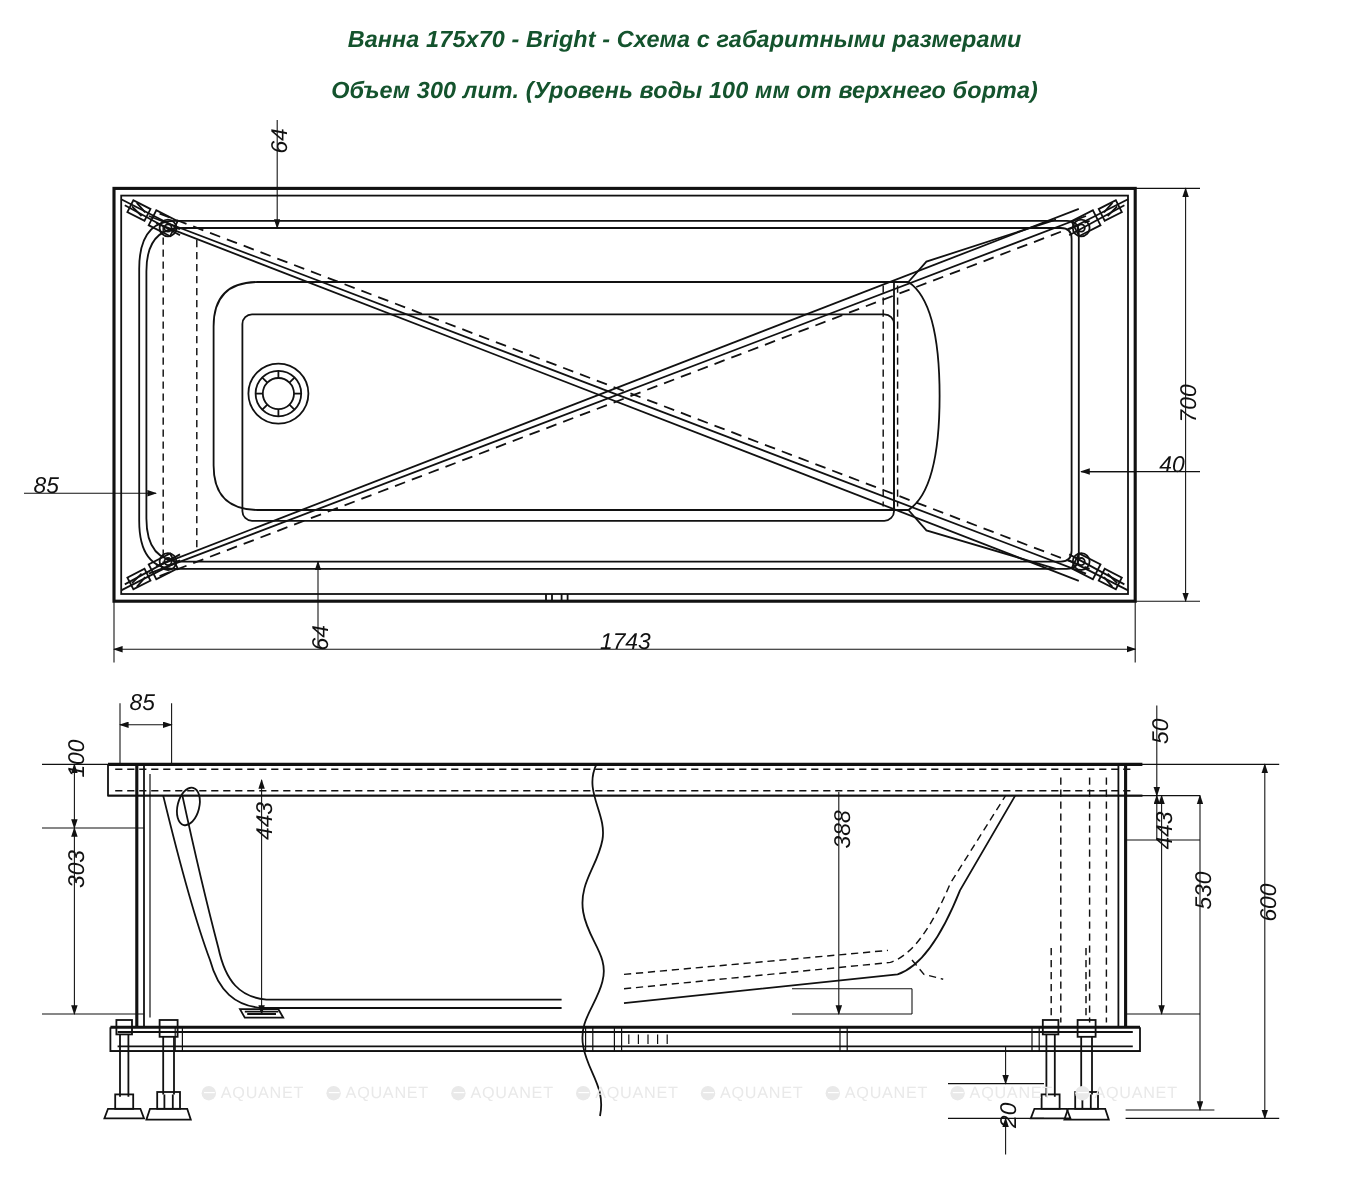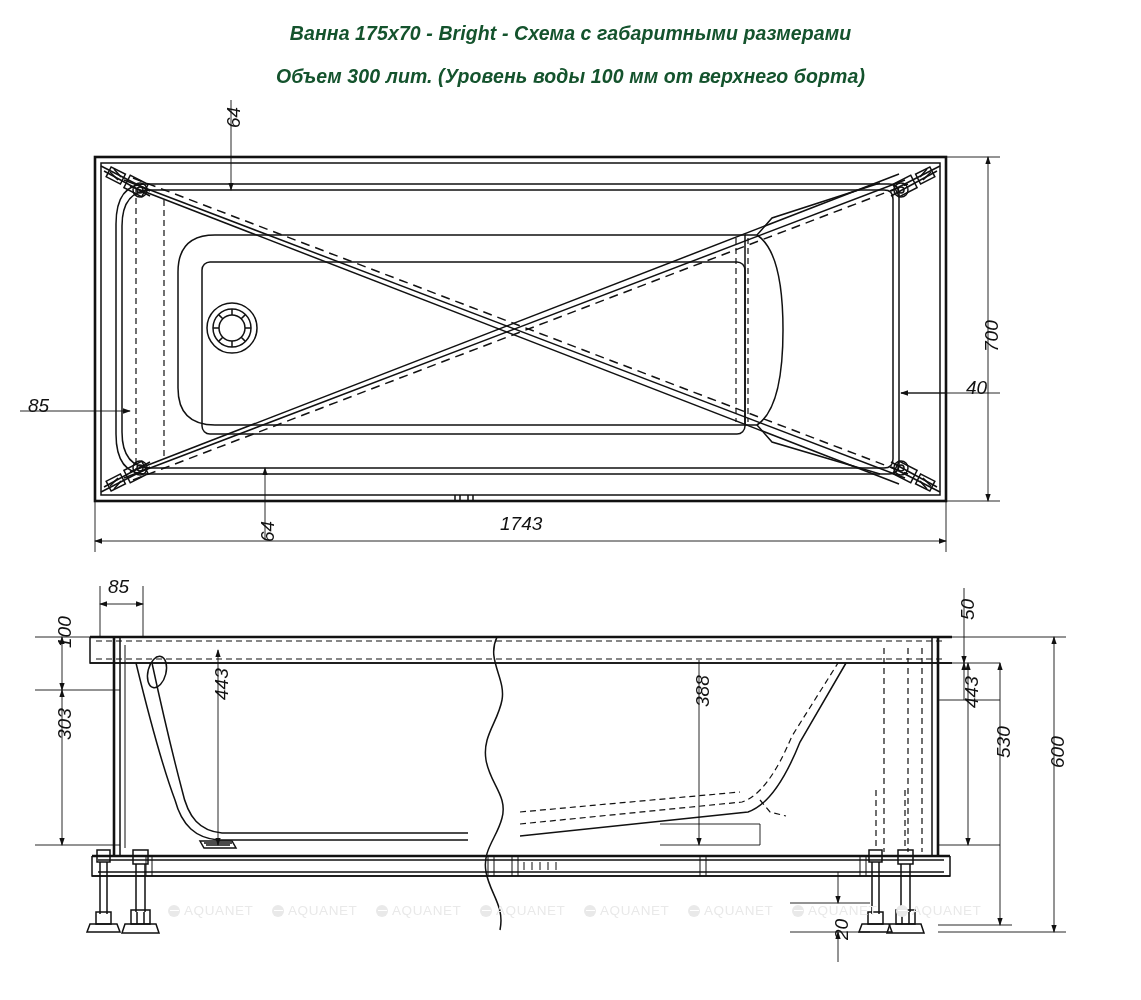--- a/index.html
+++ b/index.html
@@ -299,21 +299,21 @@
       <path class="ext" d="M838,872 L838,903" marker-end="url(#ah)"></path>
       <path class="ext" d="M838,962 L838,932" marker-end="url(#ah)"></path>
     </g>
   </svg>
 
   <div class="dim rot" style="left:224px;top:128px;">64</div>
   <div class="dim rot" style="left:258px;top:542px;">64</div>
   <div class="dim" style="left:28px;top:396px;">85</div>
   <div class="dim rot" style="left:982px;top:352px;">700</div>
   <div class="dim" style="left:966px;top:378px;">40</div>
-  <div class="dim" style="left:500px;top:514px;">1743</div>
+  <div class="dim" style="left:500px;top:526px;">1743</div>
 
   <div class="dim" style="left:108px;top:577px;">85</div>
   <div class="dim rot" style="left:958px;top:620px;">50</div>
   <div class="dim rot" style="left:55px;top:648px;">100</div>
   <div class="dim rot" style="left:55px;top:740px;">303</div>
   <div class="dim rot" style="left:212px;top:700px;">443</div>
   <div class="dim rot" style="left:693px;top:707px;">388</div>
   <div class="dim rot" style="left:962px;top:708px;">443</div>
   <div class="dim rot" style="left:994px;top:758px;">530</div>
   <div class="dim rot" style="left:1048px;top:768px;">600</div>

